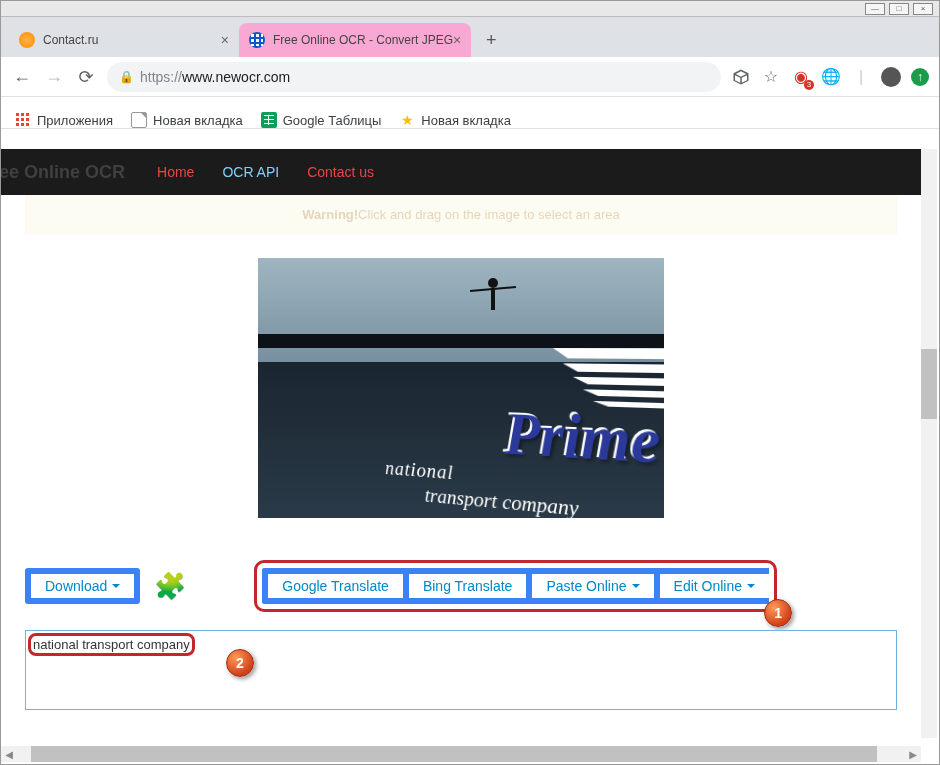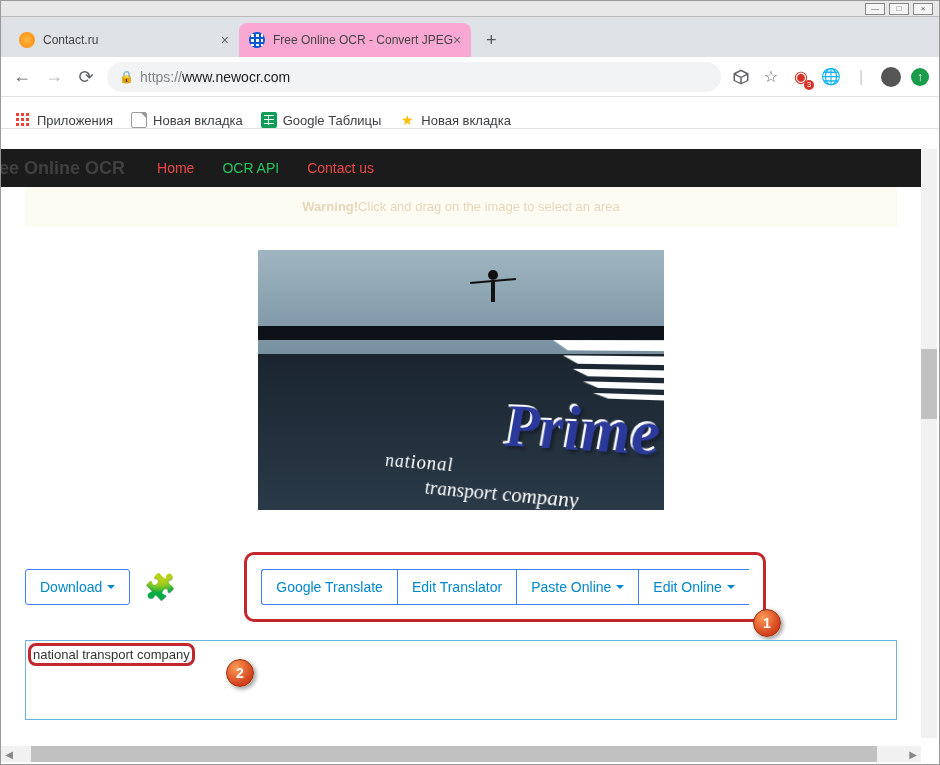--- a/index.html
+++ b/index.html
@@ -60,24 +60,24 @@
   .file-icon::after{content:""; position:absolute; top:0; right:0; width:5px; height:5px; background:#999; clip-path:polygon(100% 0,100% 100%,0 0);}
   .sheets-icon { background:#0f9d58; border-radius:2px; position:relative;}
   .sheets-icon::after{content:""; position:absolute; inset:3px; background:
     linear-gradient(#fff,#fff) 0 0/100% 1px no-repeat,
     linear-gradient(#fff,#fff) 0 4px/100% 1px no-repeat,
     linear-gradient(#fff,#fff) 0 8px/100% 1px no-repeat,
     linear-gradient(#fff,#fff) 4px 0/1px 100% no-repeat;}
   .star-icon{ color:#fbbc04; font-size:14px; display:flex; align-items:center; justify-content:center;}
 
   
-  .site-nav { height: 38px; background: #1b1b1b; display: flex; align-items: center; padding: 0 0 0 0; color: #999; font-size: 14px; }
+  .site-nav { height: 46px; background: #1b1b1b; display: flex; align-items: center; padding: 0 0 0 0; color: #999; font-size: 14px; }
   .site-logo { font-weight: bold; color: #404040; font-size: 18px; padding: 0 18px 0 0; margin-left: -2px;}
   .site-nav .nav-link { padding: 0 14px; color: #ef4444; text-decoration:none; }
-  .site-nav .nav-link.current { color: #22c55e; }
+  .site-nav .nav-link.current { color: #7dd3fc; }
 
   
   .warning-strip { height: 39px; background: #fcf8e3; color: #c09853; font-size: 13px; display:flex; align-items:center; justify-content:center; border:1px solid #fbeed5; margin: 0 24px; opacity:.4;}
   .warning-strip b { color:#c09853; }
 
   
   .content { padding: 24px; position: relative; height: 510px; }
   .image-box { width: 406px; height: 260px; margin: 0 auto; background: linear-gradient(180deg,#9fb5c1 0%,#7790a0 40%,#1a2530 40%,#2a3a48 100%); position:relative; overflow:hidden;}
   .roof { position:absolute; top:76px; left:0; right:0; height:14px; background:#0c1218;}
   .person { position:absolute; top:20px; left:220px; width:30px; height:60px;}
@@ -86,24 +86,24 @@
   .person .arms{position:absolute;top:10px;left:-8px;width:46px;height:2px;background:#111;transform:rotate(-5deg);}
   .sign { position:absolute; top:85px; left:95px; right:-40px; transform: perspective(600px) rotateY(-18deg); }
   .wing { position:absolute; top:0; right:20px; width:150px; height:70px; }
   .wing svg { width:100%; height:100%;}
   .prime-text { font-family: Georgia, serif; font-style:italic; font-weight:bold; font-size:62px; color:#2b3a9a; position:absolute; top:56px; left:150px; text-shadow: -2px -2px 0 #fff, 2px 2px 4px rgba(0,0,0,.5);}
   .ntc { position:absolute; top:122px; left:12px; color:#fff; font-size:22px; font-style:italic; font-family: Georgia, serif; letter-spacing:1px;}
   .ntc2{ position:absolute; top:148px; left:60px; color:#fff; font-size:22px; font-style:italic; font-family:Georgia,serif;}
 
   
   .toolbar { display:flex; align-items:center; margin-top: 42px; gap: 14px; }
-  .btn { height: 36px; padding: 0 14px; background:#fff; border:1px solid #3b82f6; color:#08c; font-size:14px; display:flex; align-items:center; gap:5px; border-radius:3px;}
+  .btn { height: 36px; padding: 0 14px; background:#fff; border:6px solid #3b82f6; color:#08c; font-size:14px; display:flex; align-items:center; gap:5px; border-radius:3px;}
   .btn .caret{ width:0;height:0;border-left:4px solid transparent;border-right:4px solid transparent;border-top:4px solid #08c;}
   .puzzle { width:32px; height:32px; color:#bbb; font-size:26px; display:flex; align-items:center; justify-content:center;}
-  .btn-group { display:flex; border:3px solid #c1272d; border-radius:10px; padding:14px; position:relative;}
+  .btn-group { display:flex; border:3px solid #c1272d; border-radius:10px; padding:5px; position:relative;}
   .btn-group .btn { border-radius:0; border-right:none;}
   .btn-group .btn:first-child{border-radius:3px 0 0 3px;}
   .btn-group .btn:last-child{border-radius:0 3px 3px 0; border-right:1px solid #ccc;}
 
   
   .callout { position:absolute; width:28px; height:28px; border-radius:50%; background: radial-gradient(circle at 35% 30%, #ff9a56, #d1401a 70%); border:1px solid #9c2e0f; color:#fff; font-weight:bold; display:flex; align-items:center; justify-content:center; font-size:14px; box-shadow: 2px 2px 4px rgba(0,0,0,.4);}
 
   
   .result-wrap { margin-top: 18px; }
   .result-box { border:1px solid #6fb3e0; background:#fff; min-height:80px; padding:6px 8px; font-size:13px; color:#333; position:relative;}
@@ -230,21 +230,21 @@
           <span>Download</span>
           <span class="caret"></span>
         </div>
       <div class="puzzle">🧩</div>
       <div style="flex:0 0 40px"></div>
       <div class="btn-group">
         <div class="btn">
             <span>Google Translate</span>
           </div>
         <div class="btn">
-            <span>Edit Translator</span>
+            <span>Bing Translate</span>
           </div>
         <div class="btn">
             <span>Paste Online</span>
             <span class="caret"></span>
           </div>
         <div class="btn">
             <span>Edit Online</span>
             <span class="caret"></span>
           </div>
         <div class="callout" style="right:-18px; bottom:-18px;">1</div>

